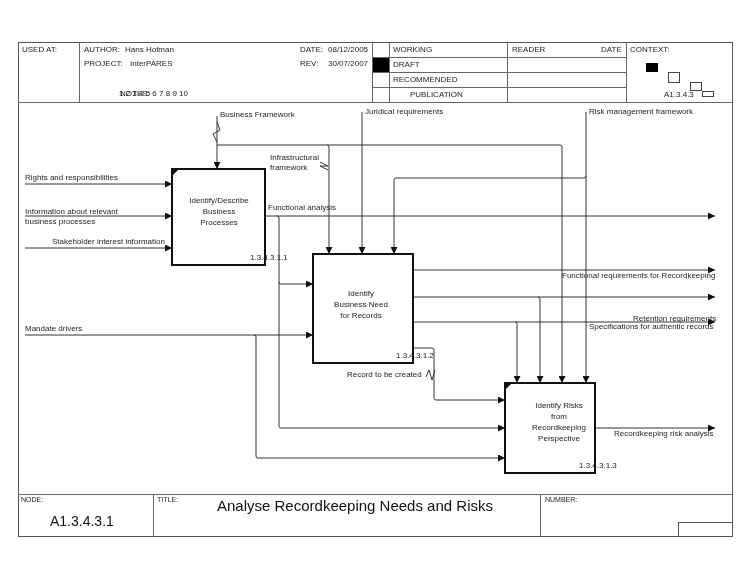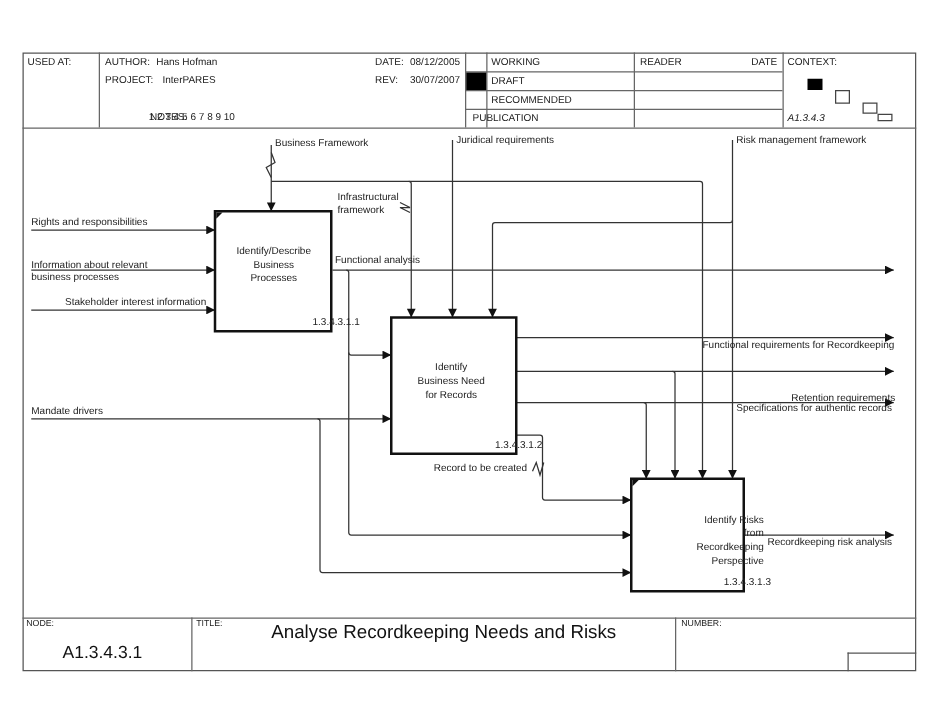--- a/index.html
+++ b/index.html
@@ -39,25 +39,25 @@
 <span class="t" style="left:119px;top:89px;">1 2 3 4 5 6 7 8 9 10</span>
 <span class="t" style="left:300px;top:45px;">DATE:</span>
 <span class="t" style="left:328px;top:45px;">08/12/2005</span>
 <span class="t" style="left:300px;top:59px;">REV:</span>
 <span class="t" style="left:328px;top:59px;">30/07/2007</span>
 
 <div style="position:absolute;left:373px;top:58px;width:16px;height:14px;background:#000;"></div>
 <span class="t" style="left:393px;top:45px;">WORKING</span>
 <span class="t" style="left:393px;top:60px;">DRAFT</span>
 <span class="t" style="left:393px;top:75px;">RECOMMENDED</span>
-<span class="t" style="left:378px;top:90px;">PUBLICATION</span>
+<span class="t" style="left:410px;top:90px;">PUBLICATION</span>
 <span class="t" style="left:512px;top:45px;">READER</span>
 <span class="t" style="left:601px;top:45px;">DATE</span>
 <span class="t" style="left:630px;top:45px;">CONTEXT:</span>
-<span class="t" style="left:630px;top:90px;font-style:italic;">A1.3.4.3</span>
+<span class="t" style="left:664px;top:90px;">A1.3.4.3</span>
 
 <div style="position:absolute;left:646px;top:63px;width:12px;height:9px;background:#000;"></div>
 <div style="position:absolute;left:668px;top:72px;width:12px;height:11px;border:1px solid #444;box-sizing:border-box;"></div>
 <div style="position:absolute;left:690px;top:82px;width:12px;height:9px;border:1px solid #444;box-sizing:border-box;"></div>
 <div style="position:absolute;left:702px;top:91px;width:12px;height:6px;border:1px solid #444;box-sizing:border-box;"></div>
 
 <div class="hdr-line" style="left:18px;top:494px;width:715px;height:1px;"></div>
 <div class="hdr-line" style="left:153px;top:494px;width:1px;height:43px;"></div>
 <div class="hdr-line" style="left:540px;top:494px;width:1px;height:43px;"></div>
 <div style="position:absolute;left:678px;top:522px;width:55px;height:15px;border:1px solid #555;border-right:none;border-bottom:none;box-sizing:border-box;"></div>
@@ -126,21 +126,21 @@
 </div>
 <span class="node-id" style="left:222px;top:253px;">1.3.4.3.1.1</span>
 
 <div class="box-text" style="left:315px;top:288px;width:92px;">
   <div>Identify</div>
   <div>Business Need</div>
   <div>for Records</div>
 </div>
 <span class="node-id" style="left:368px;top:351px;">1.3.4.3.1.2</span>
 
-<div class="box-text" style="left:507px;top:410px;width:104px;text-align:right;">
+<div class="box-text" style="left:507px;top:400px;width:104px;">
   <div>Identify Risks</div>
   <div>from</div>
   <div>Recordkeeping</div>
   <div>Perspective</div>
 </div>
 <span class="node-id" style="left:551px;top:461px;">1.3.4.3.1.3</span>
 
 <span class="lbl" style="left:25px;top:173px;">Rights and responsibilities</span>
 <span class="lbl" style="left:25px;top:207px;">Information about relevant</span>
 <span class="lbl" style="left:25px;top:217px;">business processes</span>

